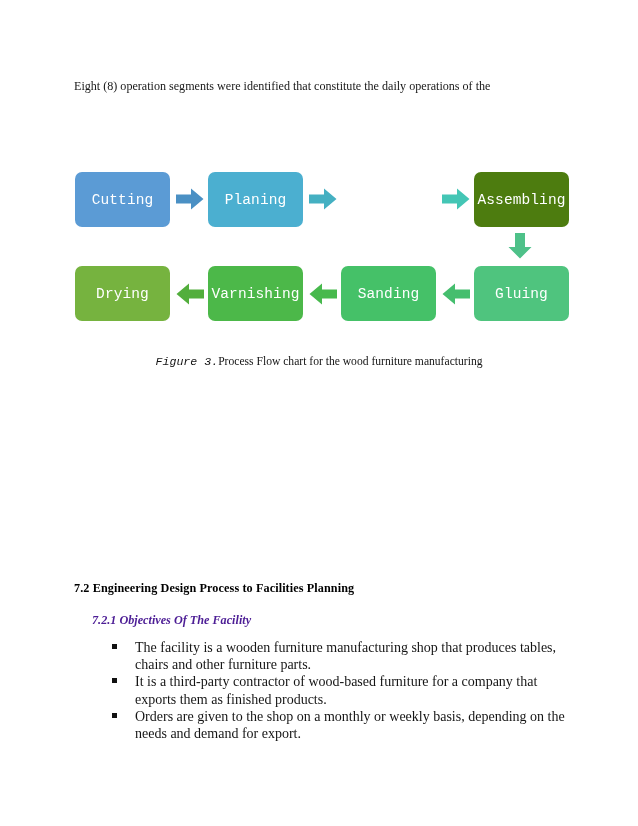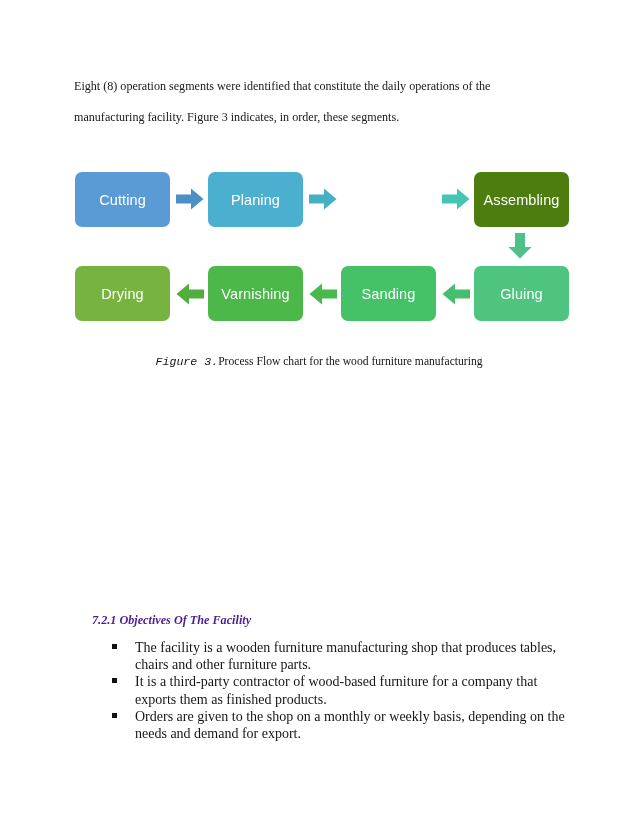--- a/index.html
+++ b/index.html
@@ -49,21 +49,21 @@
   }
   .flow-inner { position: absolute; left: 0; top: 0; width: 638px; height: 826px; }
 
   .node {
     position: absolute;
     border-radius: 7px;
     display: flex;
     align-items: center;
     justify-content: center;
     color: #ffffff;
-    font-family: Liberation Sans, sans-serif;
+    font-family: Liberation Mono, monospace;
     font-size: 14.5px;
     letter-spacing: .1px;
     box-sizing: border-box;
     pointer-events: auto;
   }
 
   
   .r1 { top: 172px; height: 55px; }
   
   .r2 { top: 266px; height: 55px; }
@@ -170,21 +170,20 @@
     display: block;
   }
 </style>
 </head>
 <body>
 
 <div class="page">
 
   <div class="intro">
     <span>Eight (8) operation segments were identified that constitute the daily operations of the</span>
-    <span class="line2">manufacturing facility. Figure 3 indicates, in order, these segments.</span>
   </div>
 
   <div class="flow">
     <div class="flow-inner">
 
       <div class="node r1 c1" style="background:#5B9BD5;">
         <span>Cutting</span>
       </div>
 
       <div class="node r1 c2" style="background:#4BAFD0;">
@@ -250,20 +249,21 @@
         </svg>
       </div>
 
     </div>
   </div>
 
   <div class="caption">
     <span class="fig-label">Figure 3.</span><span>Process Flow chart for the wood furniture manufacturing</span>
   </div>
 
+  <div class="h-72">7.2 Engineering Design Process to Facilities Planning</div>
   <div class="h-721">7.2.1 Objectives Of The Facility</div>
 
   <ul class="bullets">
     <li>
       <span class="sq"></span>
       <span>The facility is a wooden furniture manufacturing shop that produces tables, chairs and other furniture parts.</span>
     </li>
     <li>
       <span class="sq"></span>
       <span>It is a third-party contractor of wood-based furniture for a company that exports them as finished products.</span>

